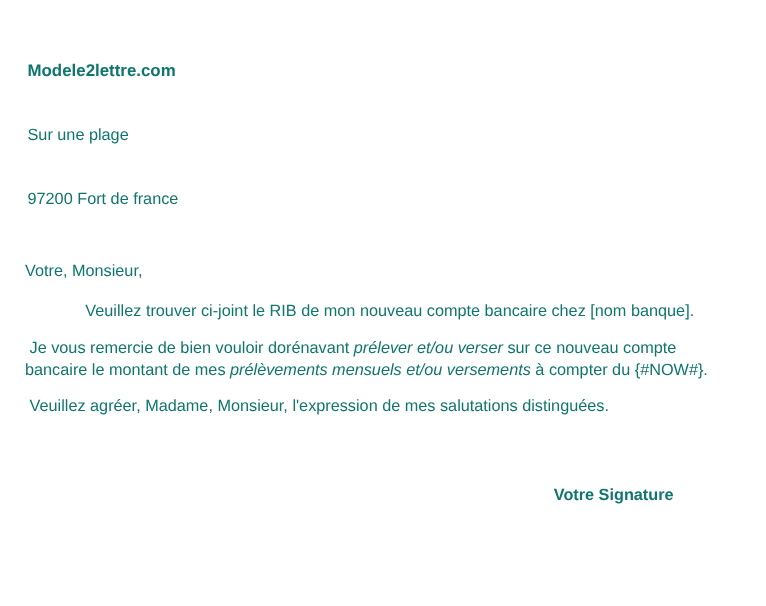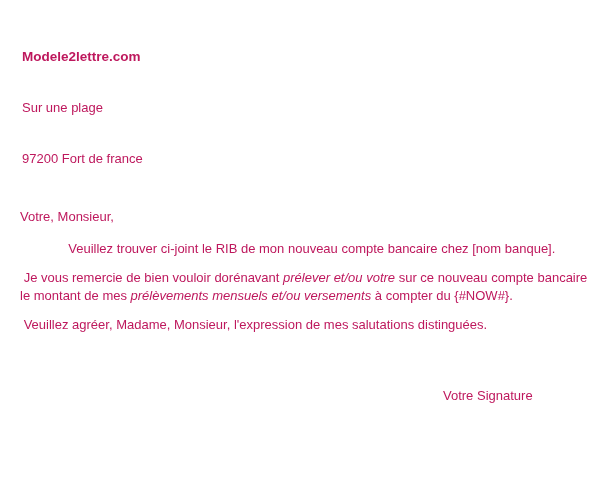--- a/index.html
+++ b/index.html
@@ -7,21 +7,21 @@
     padding: 0;
     background: #ffffff;
   }
   .page {
     position: relative;
     width: 613px;
     height: 485px;
     background: #ffffff;
     font-family: "Liberation Sans", sans-serif;
     font-size: 13px;
-    color: #be185d;
+    color: #0f766e;
     overflow: hidden;
   }
   .block {
     position: absolute;
     white-space: pre-wrap;
   }
   .sender {
     left: 22px;
     top: 14px;
     line-height: 17px;
@@ -54,20 +54,21 @@
   }
   .para3 {
     left: 20px;
     top: 316px;
     width: 580px;
     line-height: 18px;
   }
   .signature {
     left: 443px;
     top: 388px;
+    font-weight: bold;
   }
   .em {
     font-style: italic;
   }
 </style>
 </head>
 <body>
 
 <div class="page">
 
@@ -75,19 +76,19 @@
     <div class="addr-name">Modele2lettre.com</div>
     <div>Sur une plage</div>
     <div>97200 Fort de france</div>
   </div>
 
 
   <div class="block salutation">Votre, Monsieur,</div>
 
   <div class="block para1"> Veuillez trouver ci-joint le RIB de mon nouveau compte bancaire chez [nom banque].</div>
 
-  <div class="block para2"><span> Je vous remercie de bien vouloir dorénavant </span><span class="em">prélever et/ou votre</span><span> sur ce nouveau compte bancaire le montant de mes </span><span class="em">prélèvements mensuels et/ou versements</span><span> à compter du {#NOW#}.</span></div>
+  <div class="block para2"><span> Je vous remercie de bien vouloir dorénavant </span><span class="em">prélever et/ou verser</span><span> sur ce nouveau compte bancaire le montant de mes </span><span class="em">prélèvements mensuels et/ou versements</span><span> à compter du {#NOW#}.</span></div>
 
   <div class="block para3"> Veuillez agréer, Madame, Monsieur, l'expression de mes salutations distinguées.</div>
 
   <div class="block signature">Votre Signature</div>
 
 </div>
 
 </body></html>

